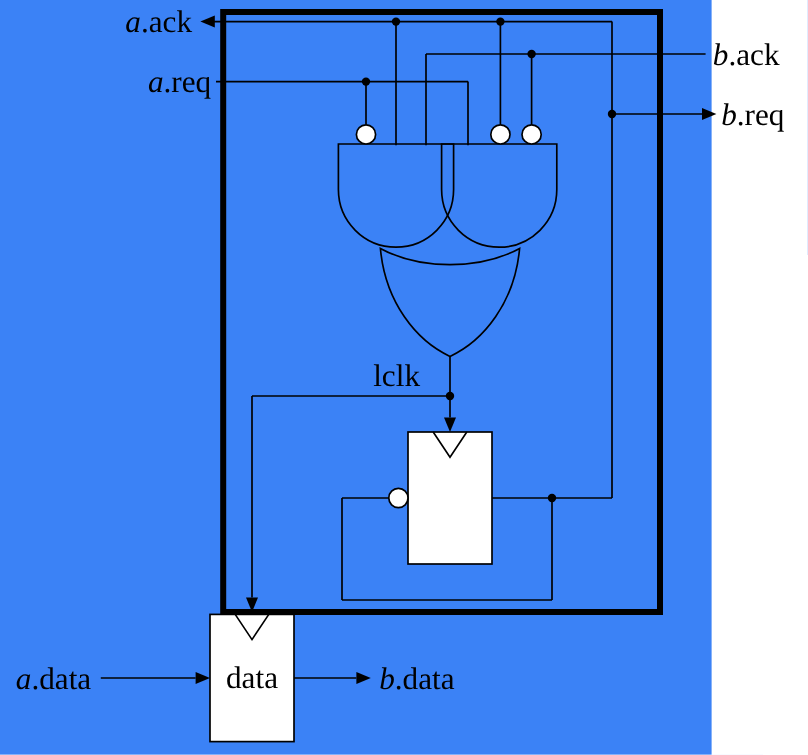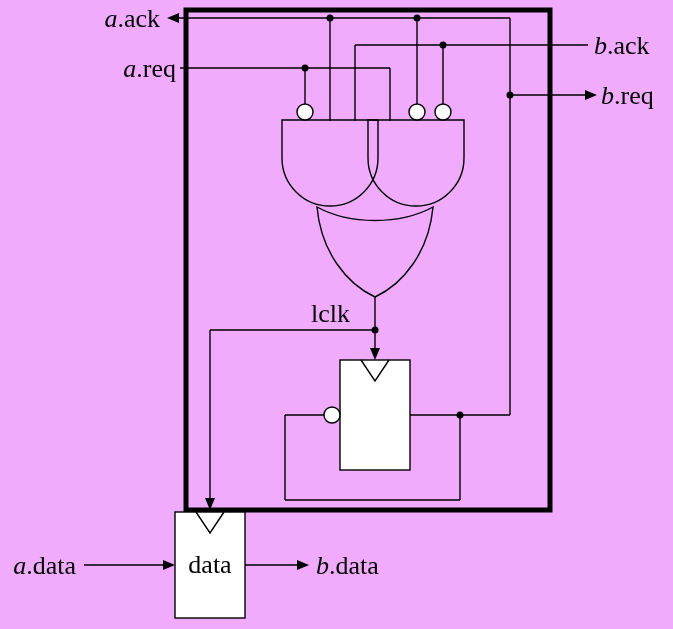--- a/index.html
+++ b/index.html
@@ -2,23 +2,23 @@
 <html><head>
 <meta charset="utf-8">
 <style>
   html, body {
     margin: 0;
     padding: 0;
     background: #ffffff;
   }
   .stage {
     position: relative;
-    width: 673px;
+    width: 593px;
     height: 629px;
-    background: #f0abfc;
+    background: #3b82f6;
     font-family: "Liberation Serif", "DejaVu Serif", serif;
   }
   svg { display: block; }
   .wire {
     stroke: #000000;
     stroke-width: 1.4;
     fill: none;
   }
   .thickbox {
     stroke: #000000;

